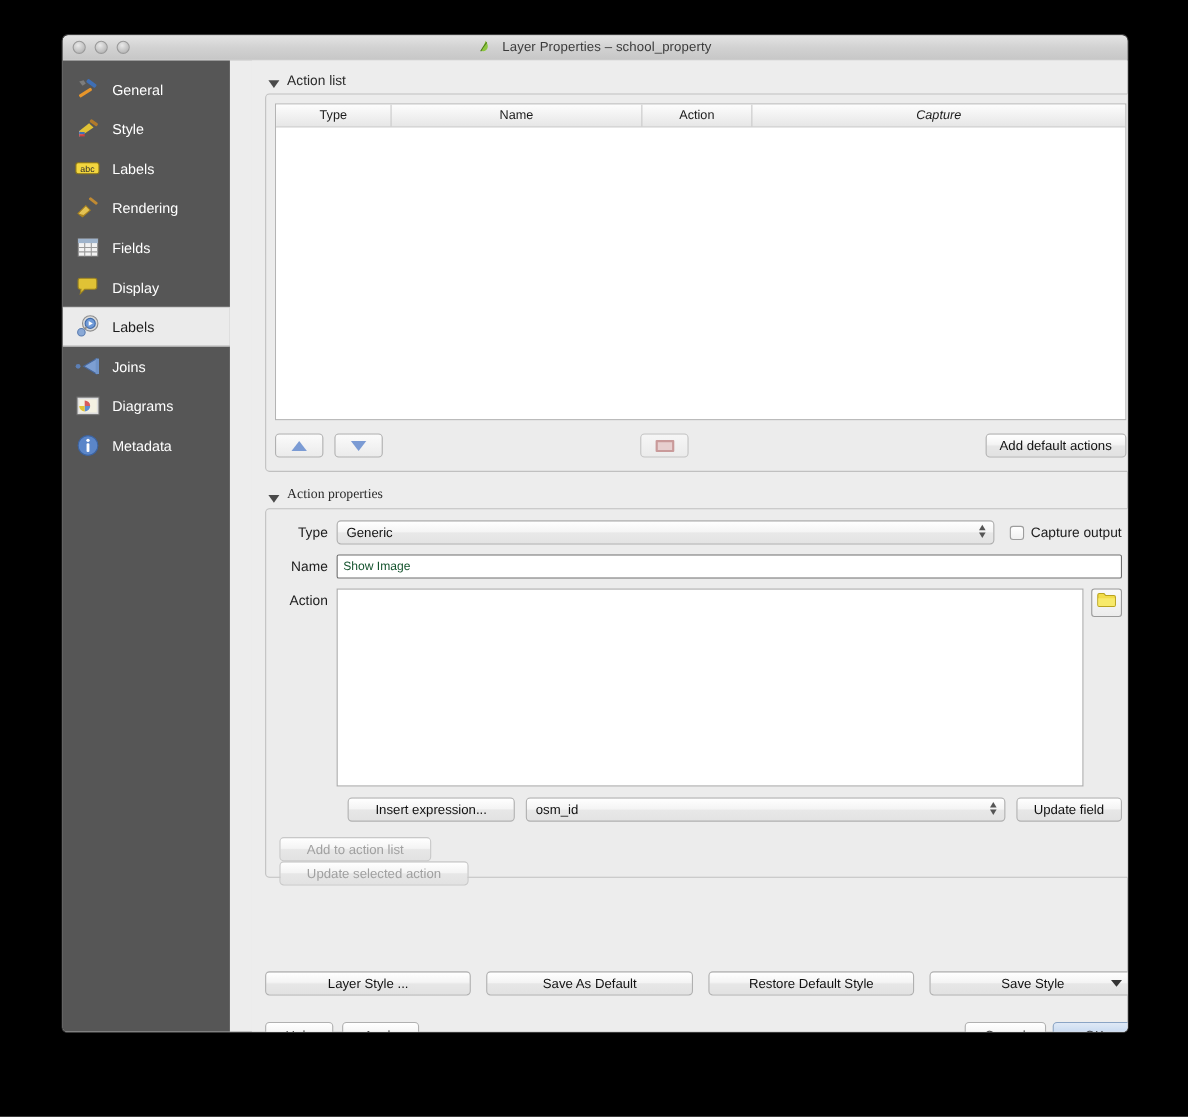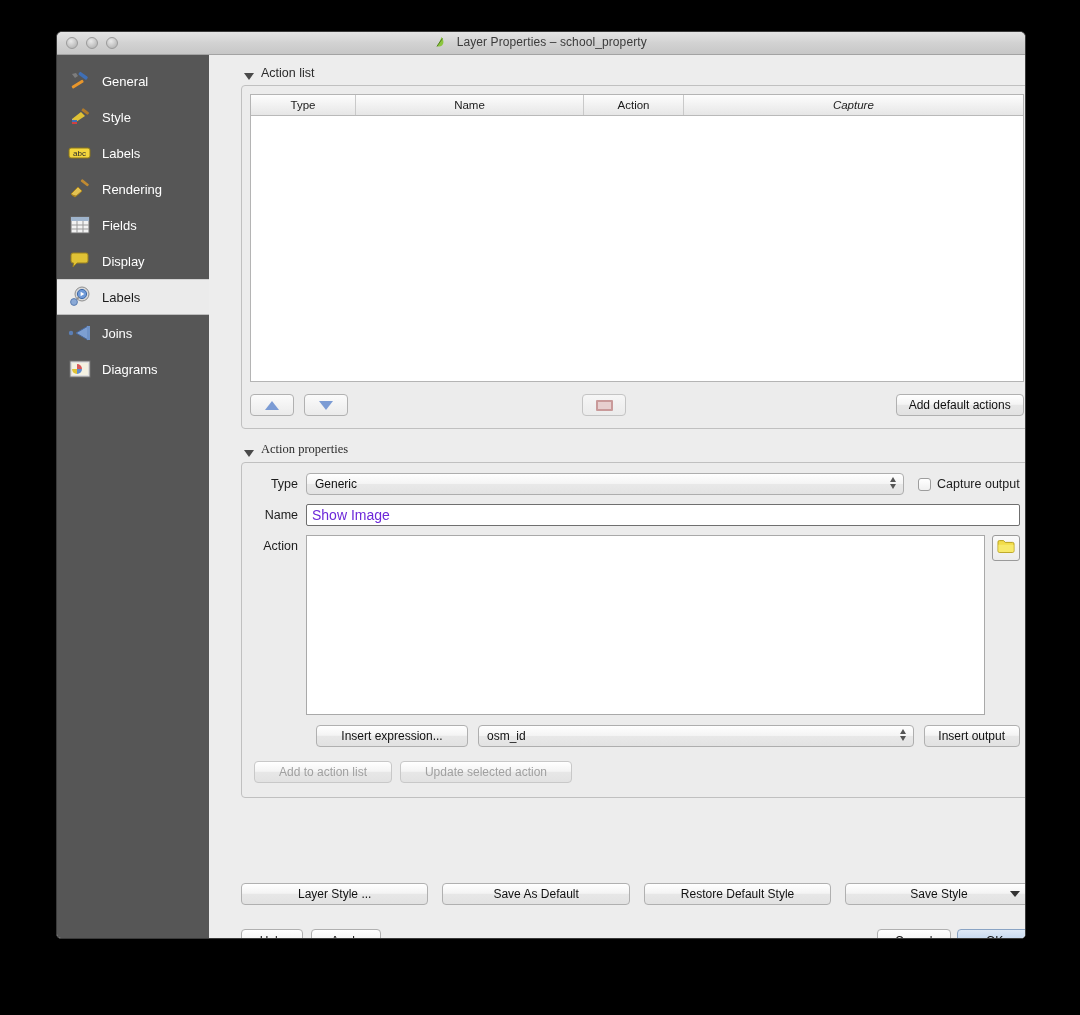--- a/index.html
+++ b/index.html
@@ -313,22 +313,22 @@
     margin-right: 6px;
     box-sizing: border-box;
   }
   .checkbox-label { font-size: 12.5px; color: #1c1c1c; white-space: nowrap; }
 
   .textinput {
     height: 22px;
     background: #ffffff;
     border: 1px solid #6f6f6f;
     border-radius: 2px;
-    font-size: 14px;
-    color: #6d28d9;
+    font-size: 11px;
+    color: #14532d;
     display: flex;
     align-items: center;
     padding-left: 5px;
     box-sizing: border-box;
     text-align: center;
   }
 
   #action-row { align-items: flex-start; }
   #action-text {
     height: 180px;
@@ -355,21 +355,23 @@
     align-items: center;
     margin-top: 10px;
     margin-left: 62px;
   }
   #insert-expr-btn { width: 152px; height: 22px; }
   #field-combo { flex: 1 1 auto; margin: 0 10px; }
   #insert-field-btn { width: 96px; height: 22px; }
 
   #addupdate-row {
     display: flex;
+    justify-content: flex-end;
     margin-top: 14px;
+    flex-direction: column;
   }
   #add-to-list-btn { width: 138px; height: 22px; margin-right: 8px; }
   #update-sel-btn { width: 172px; height: 22px; }
 
   
   #style-row {
     position: absolute;
     left: 12px; right: 12px;
     top: 828px;
     display: flex;
@@ -520,20 +522,30 @@
             <rect x="1" y="1" width="20" height="16" fill="#dedede" stroke="#707070"></rect>
             <rect x="3" y="3" width="16" height="12" fill="#f4f1e2"></rect>
             <path d="M8 9 L8 4 A5 5 0 0 1 13 9 Z" fill="#d85a5a"></path>
             <path d="M8 9 L13 9 A5 5 0 0 1 8 14 Z" fill="#5f8ed0"></path>
             <path d="M8 9 L8 14 A5 5 0 0 1 3 9 Z" fill="#e0c235"></path>
           </svg>
         </span>
         <span class="side-label">Diagrams</span>
       </div>
 
+      <div class="side-item">
+        <span class="side-icon">
+          <svg width="22" height="22" viewBox="0 0 22 22">
+            <circle cx="11" cy="11" r="9" fill="#5b86c9" stroke="#3c63a0"></circle>
+            <circle cx="11" cy="6.3" r="1.5" fill="#ffffff"></circle>
+            <rect x="9.7" y="9" width="2.6" height="8" rx="1" fill="#ffffff"></rect>
+          </svg>
+        </span>
+        <span class="side-label">Metadata</span>
+      </div>
 
     </div>
 
     <div id="content">
 
       <div class="section-title">
         <span class="tri"></span>
         <span>Action list</span>
       </div>
 
@@ -608,21 +620,21 @@
 
         <div id="insert-row">
           <div class="btn" id="insert-expr-btn">Insert expression...</div>
           <div class="combo" id="field-combo" style="height:22px;">
             <span>osm_id</span>
             <span class="combo-arrows">
               <span class="ca-up"></span>
                 <span class="ca-down"></span>
             </span>
           </div>
-          <div class="btn" id="insert-field-btn">Insert output</div>
+          <div class="btn" id="insert-field-btn">Update field</div>
         </div>
 
         <div id="addupdate-row">
           <div class="btn disabled" id="add-to-list-btn">Add to action list</div>
           <div class="btn disabled" id="update-sel-btn">Update selected action</div>
         </div>
 
       </div>
 
       <div id="style-row">

